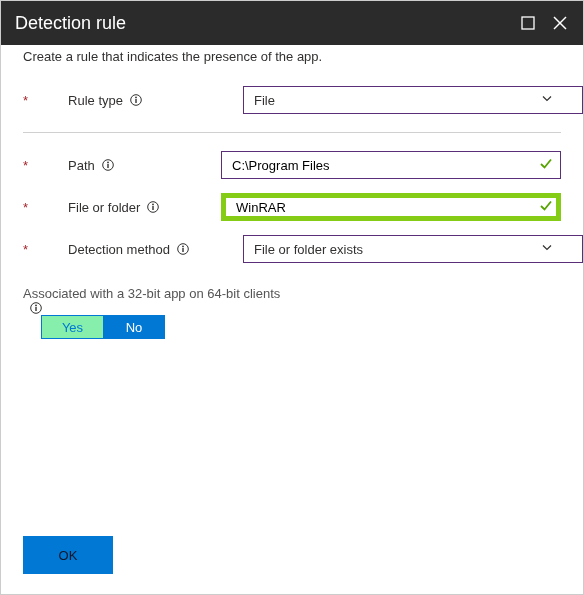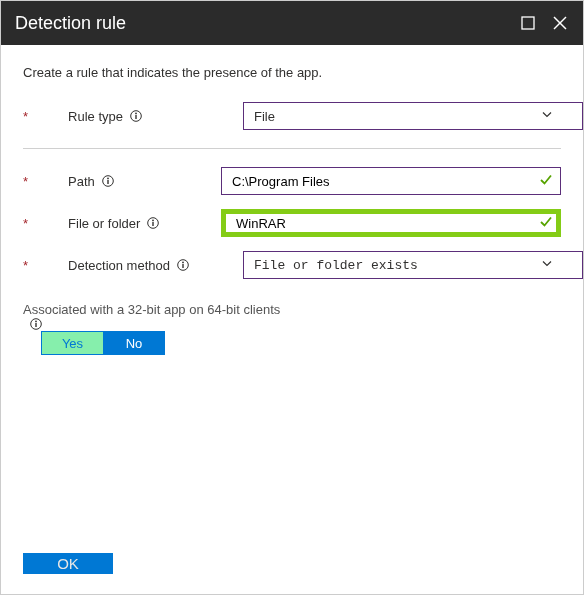--- a/index.html
+++ b/index.html
@@ -2,21 +2,21 @@
 <html><head>
   <meta charset="utf-8">
   <style>
     * { box-sizing: border-box; margin: 0; padding: 0; }
     body { font-family: 'Segoe UI', Arial, sans-serif; font-size: 13px; color: #323130; background: #fff; }
     .panel { width: 584px; height: 595px; border: 1px solid #ccc; display: flex; flex-direction: column; }
     .header { background: #2b2b2b; color: #fff; height: 44px; display: flex; align-items: center; padding: 8px 14px; }
     .header-title { font-size: 18px; font-weight: 400; flex: 1; }
     .header-icons { display: flex; gap: 14px; align-items: center; }
     .header-icon { cursor: pointer; display: flex; align-items: center; justify-content: center; width: 18px; height: 18px; }
-    .content { padding: 20px 22px 0 22px; flex: 1; overflow: auto; }
+    .content { padding: 4px 22px 0 22px; flex: 1; overflow: auto; }
     .description { font-size: 13px; color: #323130; margin-bottom: 22px; }
     .form-row { display: flex; align-items: center; margin-bottom: 14px; }
     .label-col { width: 198px; display: flex; align-items: center; font-size: 13px; }
     .required { color: #a4262c; margin-right: 4px; }
     .label-text { color: #323130; margin-left: 36px; }
     .info-icon { margin-left: 6px; display: inline-flex; align-items: center; justify-content: center; width: 14px; height: 14px; color: #323130; cursor: pointer; }
     .field-col { flex: 1; position: relative; }
     .select-field, .text-field {
       width: 100%; height: 28px; border: 1px solid #605e5c; font-family: inherit; font-size: 13px; padding: 0 28px 0 10px; background: #fff; outline: none;
     }
@@ -30,21 +30,21 @@
     .toggle-label { color: #555; font-size: 13px; }
     .toggle-group { display: flex; margin-left: 18px; }
     .toggle-btn {
       width: 62px; height: 24px; border: 1px solid #0078d4; font-size: 13px; cursor: pointer; background: #86efac; color: #0078d4;
       display: flex; align-items: center; justify-content: center; font-family: inherit;
     }
     .toggle-btn.active { background: #0078d4; color: #fff; }
     .toggle-btn:first-child { border-right: none; }
     .footer { padding: 16px 22px 20px 22px; }
     .ok-btn {
-      width: 90px; height: 21px; background: #0078d4; color: #e5e5e5; border: none; font-size: 15px; font-family: inherit; cursor: pointer;
+      width: 90px; height: 38px; background: #0078d4; color: #0f172a; border: none; font-size: 13px; font-family: inherit; cursor: pointer;
     }
   </style>
 </head>
 <body>
 
 <div class="panel">
   <div class="header">
     <div class="header-title">Detection rule</div>
     <div class="header-icons">
       <div class="header-icon">
@@ -140,21 +140,21 @@
         <span class="label-text">Detection method</span>
         <span class="info-icon">
           <svg width="12" height="12" viewBox="0 0 12 12">
               <circle cx="6" cy="6" r="5.3" fill="none" stroke="#323130" stroke-width="1"></circle>
               <circle cx="6" cy="3.4" r="0.9" fill="#323130"></circle>
               <rect x="5.3" y="5" width="1.4" height="4" fill="#323130"></rect>
             </svg>
         </span>
       </div>
       <div class="field-col">
-        <div class="select-field" style="display:flex;align-items:center;font-family:Liberation Mono, monospace;">
+        <div class="select-field" style="display:flex;align-items:center;">
           <span>File or folder exists</span>
         </div>
         <span class="chevron">
           <svg width="12" height="12" viewBox="0 0 12 12">
               <polyline points="2,4 6,8 10,4" fill="none" stroke="#323130" stroke-width="1.2"></polyline>
             </svg>
         </span>
       </div>
     </div>
 

